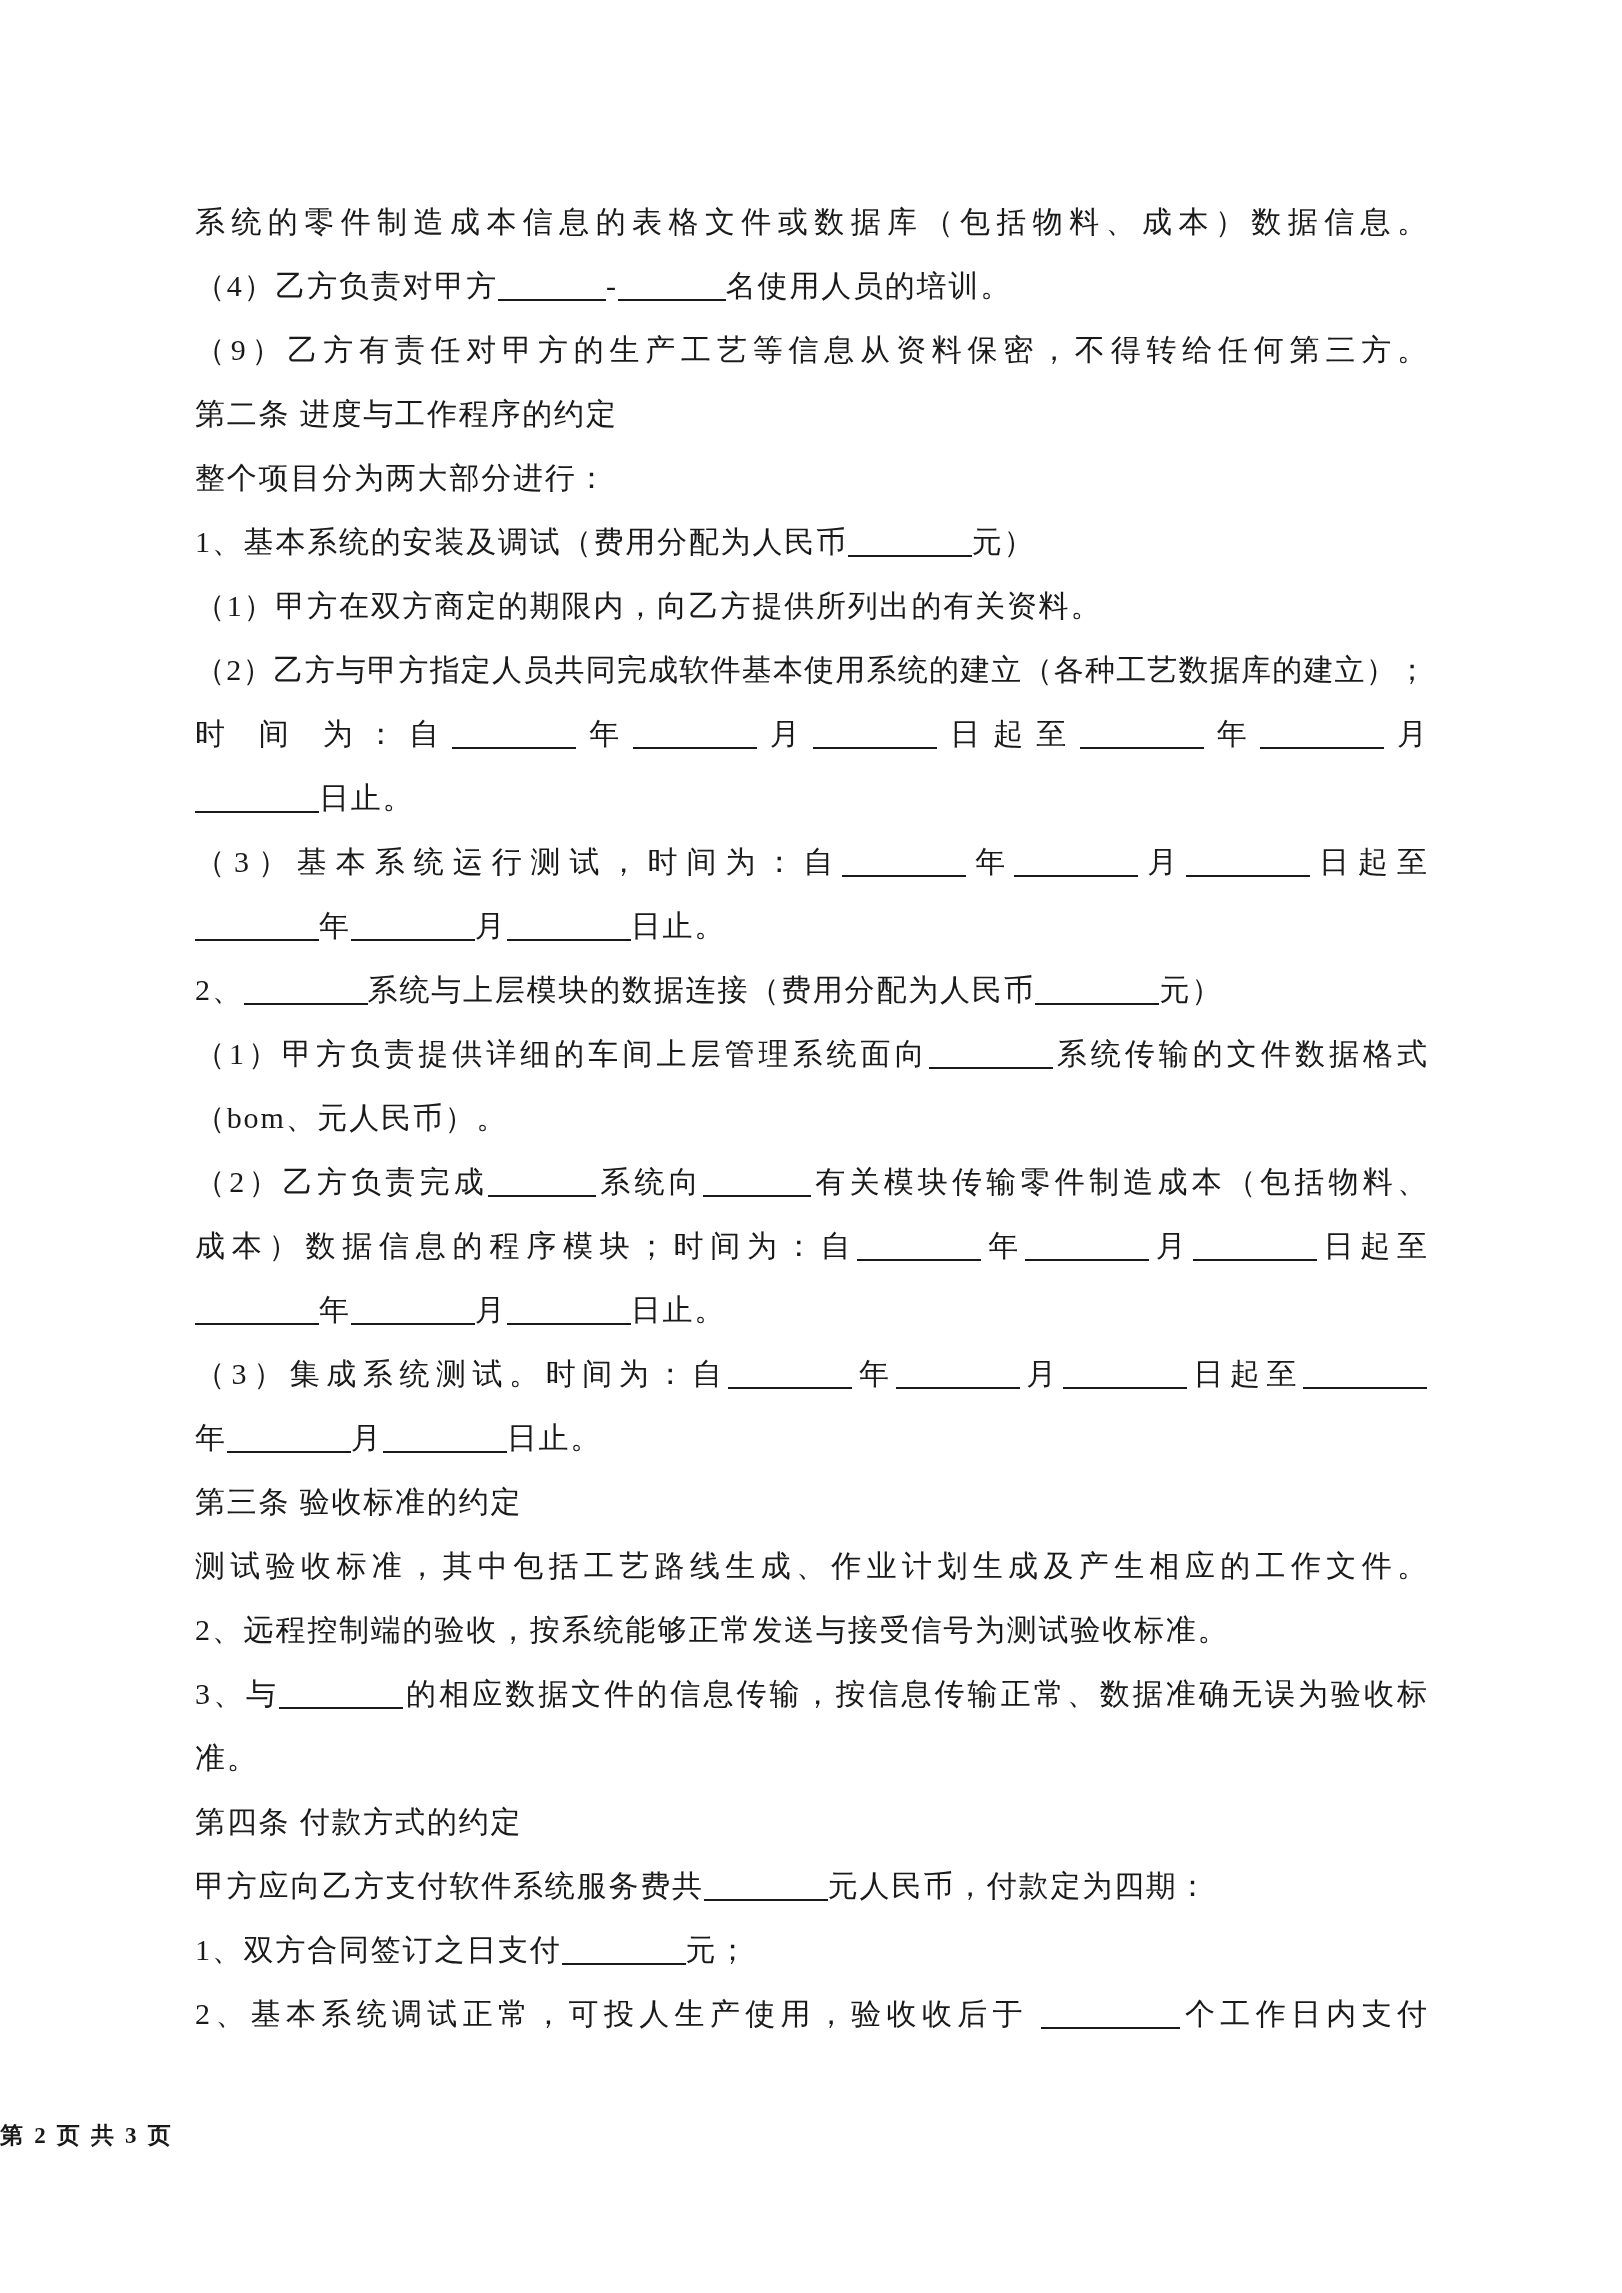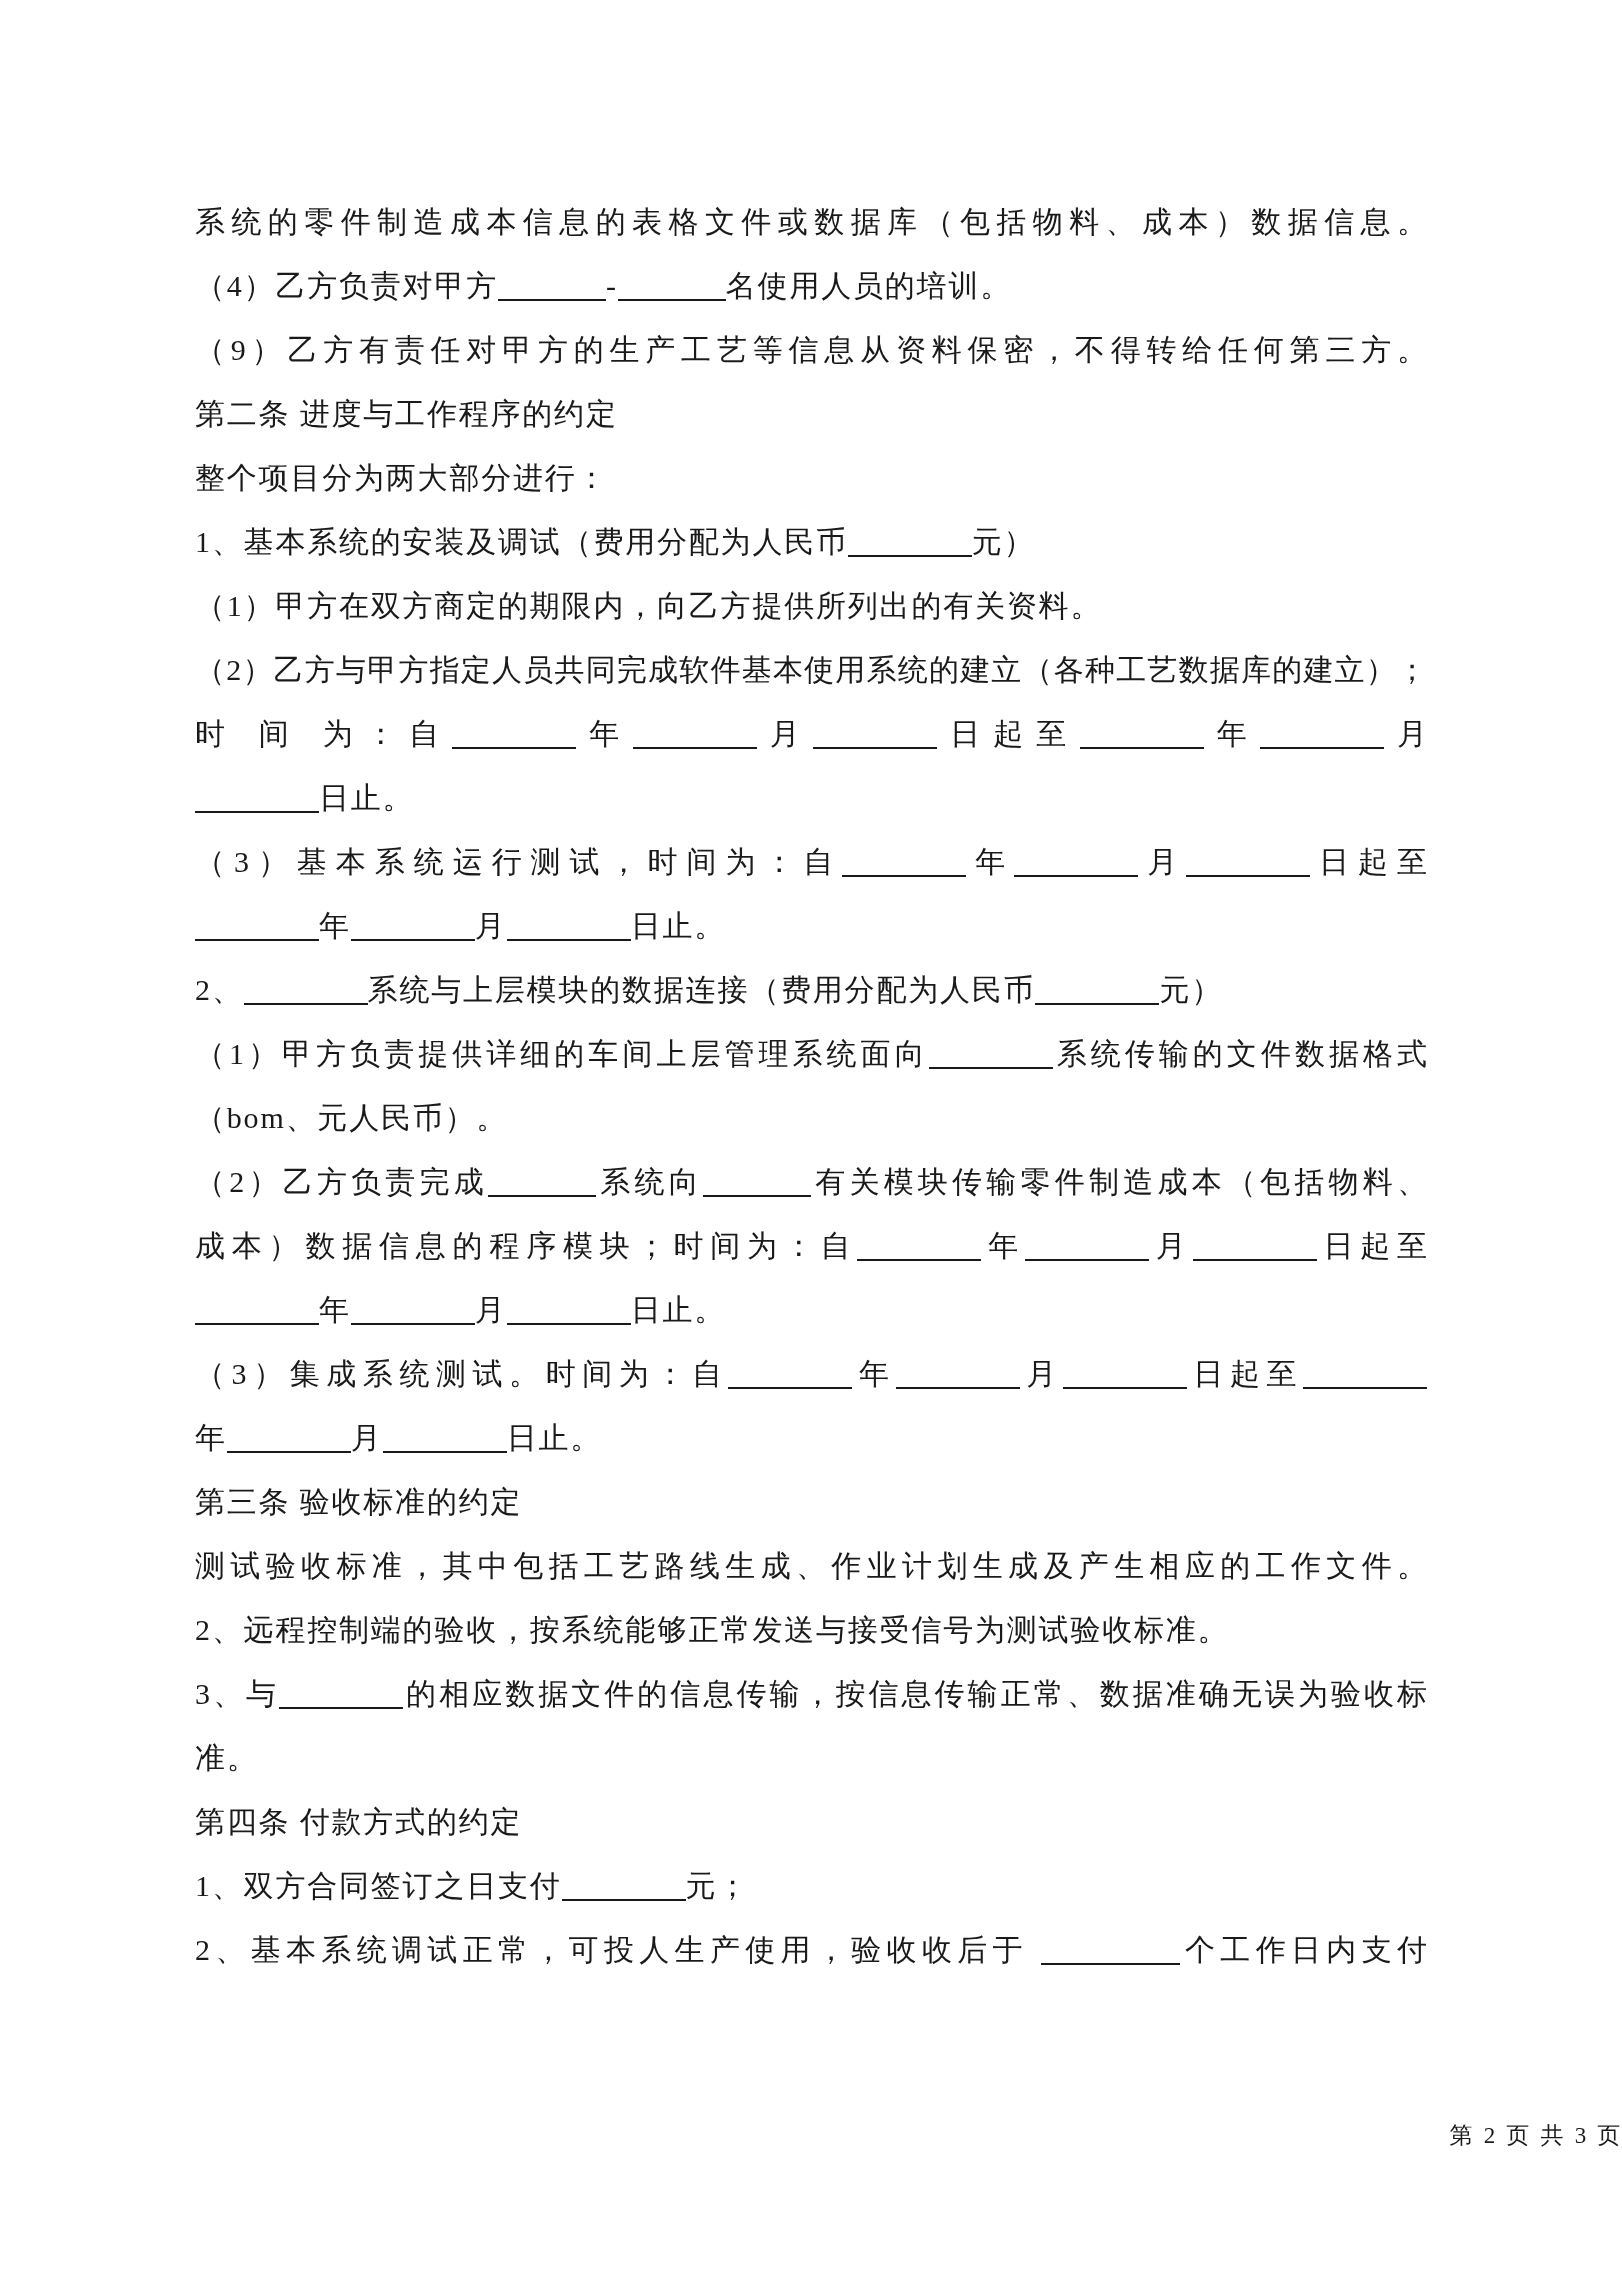--- a/index.html
+++ b/index.html
@@ -40,24 +40,25 @@
     display: inline-block;
     height: 0;
     border-bottom: 2.3px solid #1a1a1a;
     vertical-align: -4.5px;
   }
   .page-footer {
     position: absolute;
     left: 0;
     top: 2120px;
     width: 100%;
-    text-align: right;
+    text-align: left;
     font-size: 23px;
     letter-spacing: 2.7px;
     color: #1a1a1a;
+    font-weight: bold;
   }
 </style>
 </head>
 <body>
 
 <div class="page">
   <main class="doc-body">
       <div class="line just">系统的零件制造成本信息的表格文件或数据库（包括物料、成本）数据信息。</div>
       <div class="line">（4）乙方负责对甲方<span class="blank" style="width:108px"></span>-<span class="blank" style="width:108px"></span>名使用人员的培训。</div>
       <div class="line just">（9）乙方有责任对甲方的生产工艺等信息从资料保密，不得转给任何第三方。</div>
@@ -77,20 +78,21 @@
       <div class="line just">成本）数据信息的程序模块；时间为：自<span class="blank" style="width:124px"></span>年<span class="blank" style="width:124px"></span>月<span class="blank" style="width:124px"></span>日起至</div>
       <div class="line"><span class="blank" style="width:124px"></span>年<span class="blank" style="width:124px"></span>月<span class="blank" style="width:124px"></span>日止。</div>
       <div class="line just">（3）集成系统测试。时间为：自<span class="blank" style="width:124px"></span>年<span class="blank" style="width:124px"></span>月<span class="blank" style="width:124px"></span>日起至<span class="blank" style="width:124px"></span></div>
       <div class="line">年<span class="blank" style="width:124px"></span>月<span class="blank" style="width:124px"></span>日止。</div>
       <div class="line">第三条 验收标准的约定</div>
       <div class="line just">测试验收标准，其中包括工艺路线生成、作业计划生成及产生相应的工作文件。</div>
       <div class="line">2、远程控制端的验收，按系统能够正常发送与接受信号为测试验收标准。</div>
       <div class="line just">3、与<span class="blank" style="width:124px"></span>的相应数据文件的信息传输，按信息传输正常、数据准确无误为验收标</div>
       <div class="line">准。</div>
       <div class="line">第四条 付款方式的约定</div>
+      <div class="line">甲方应向乙方支付软件系统服务费共<span class="blank" style="width:124px"></span>元人民币，付款定为四期：</div>
       <div class="line">1、双方合同签订之日支付<span class="blank" style="width:124px"></span>元；</div>
       <div class="line just">2、基本系统调试正常，可投人生产使用，验收收后于 <span class="blank" style="width:139px"></span>个工作日内支付</div>
     </main>
   <footer class="page-footer">
     <span>第 2 页 共 3 页</span>
   </footer>
 </div>
 
 
 </body></html>

